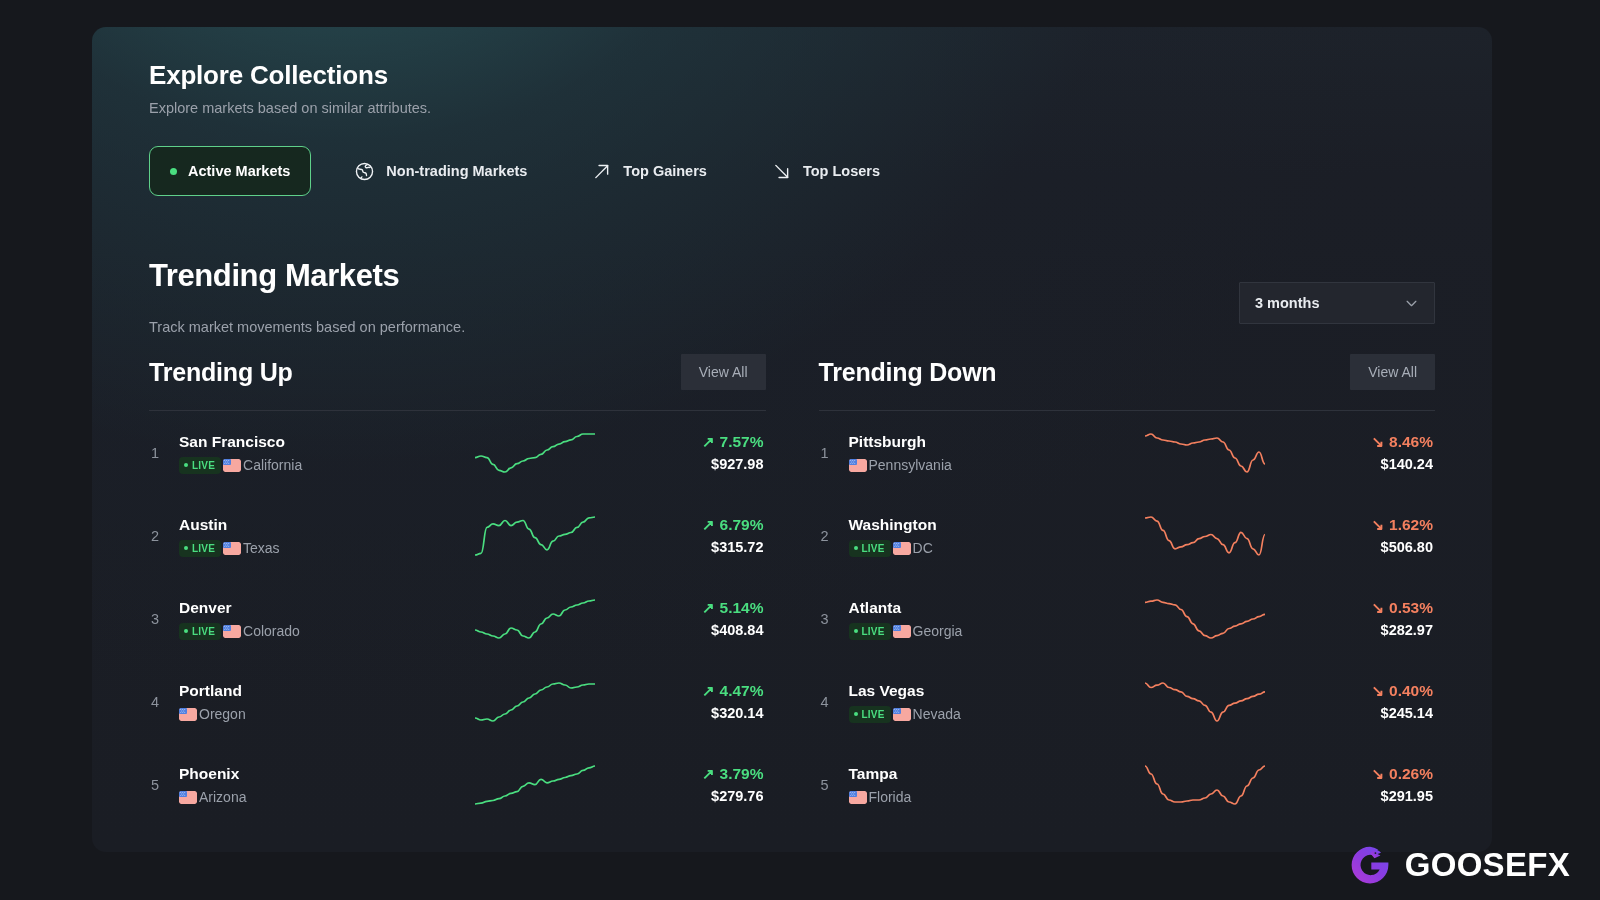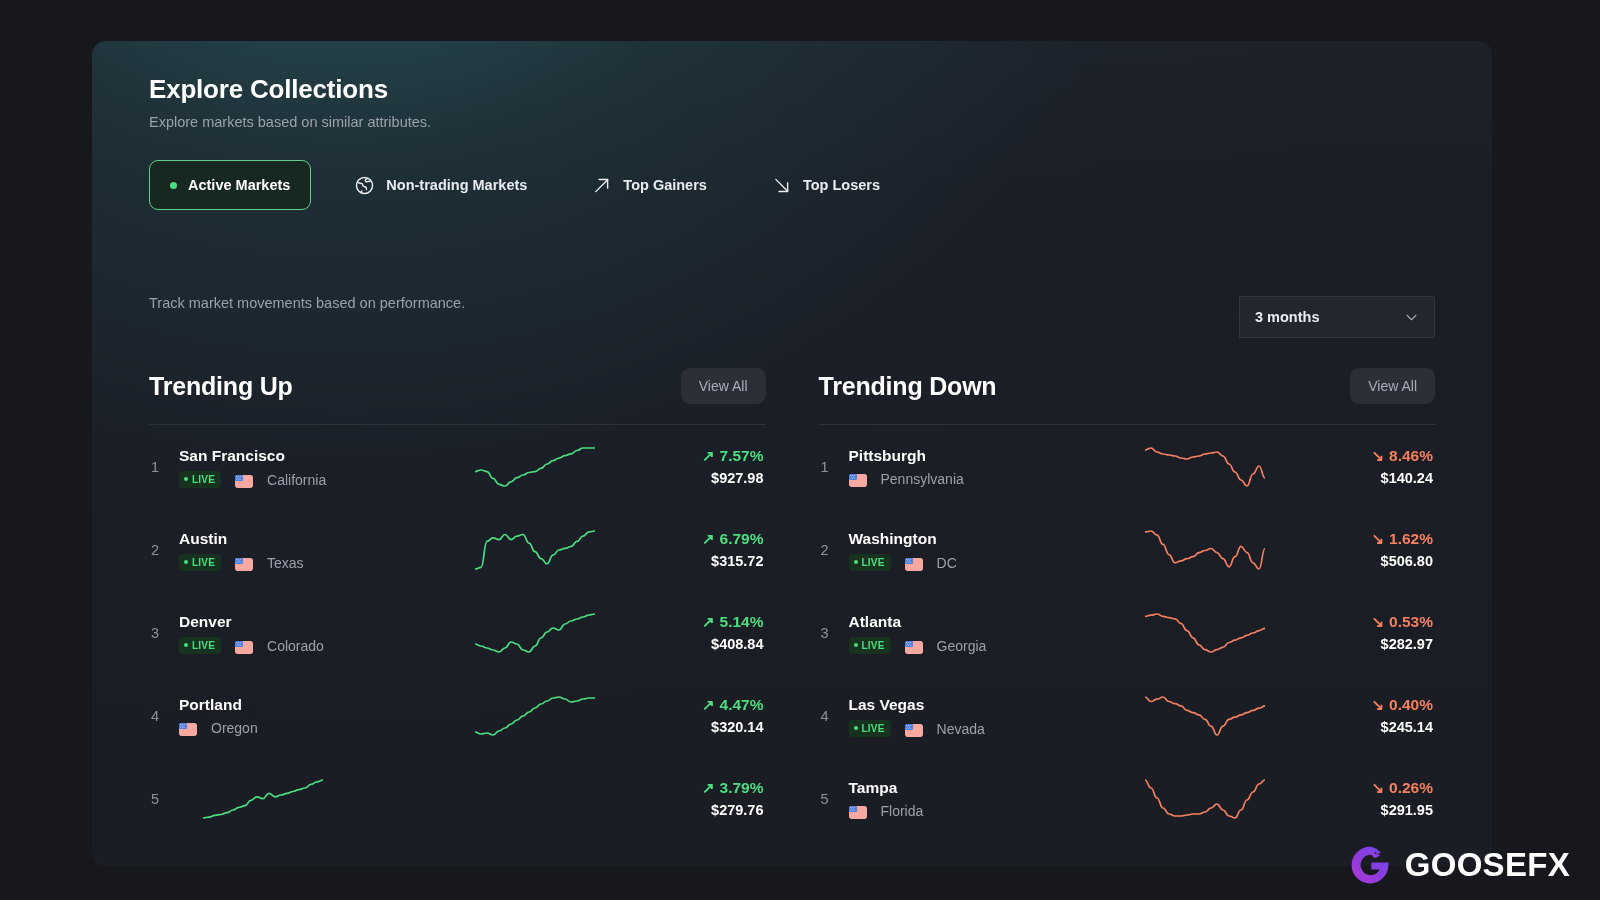--- a/index.html
+++ b/index.html
@@ -7,21 +7,21 @@
     width: 1600px; height: 900px;
     background: #16181d;
     font-family: "Liberation Sans", sans-serif;
     overflow: hidden;
   }
   #root { position: relative; width: 1600px; height: 900px; }
 
   
   .card {
     position: absolute;
-    left: 92px; top: 41px;
+    left: 92px; top: 27px;
     width: 1400px; height: 825px;
     border-radius: 14px;
     background:
       radial-gradient(110% 150% at 18% -25%, rgba(44,92,96,0.95) 0%, rgba(33,62,70,0.55) 26%, rgba(27,35,46,0.22) 52%, rgba(26,29,38,0.0) 72%),
       linear-gradient(180deg, #1d222a 0%, #1b1e26 18%, #1a1d24 100%);
     overflow: hidden;
   }
   .card-inner { position: relative; width: 100%; height: 100%; }
 
   
@@ -95,40 +95,40 @@
   .col-title {
     font-size: 25px; font-weight: bold; color: #ffffff; letter-spacing: -0.2px; text-align: center;
   }
   .view-all {
     background: #2b2f38;
     border: none;
     color: #a8aeb8;
     font-size: 14px;
     font-family: "Liberation Sans", sans-serif;
     padding: 10px 18px;
-    border-radius: 9px;
+    border-radius: 1px;
     cursor: pointer;
   }
   .col-rule { height: 1px; background: #2e323b; margin-top: 11px; }
 
   
   .row {
     display: flex; align-items: center;
     height: 83px;
   }
   .rank {
     width: 30px; flex: none;
     font-size: 14.5px; color: #8d939d; text-align: left; padding-left: 2px;
   }
   .meta { width: 272px; flex: none; }
   .mkt-name {
     font-size: 15.5px; font-weight: bold; color: #ffffff; line-height: 20px;
   }
   .meta-sub {
-    margin-top: 5px; display: flex; align-items: flex-end; gap: 14px;
+    margin-top: 5px; display: flex; align-items: center; gap: 2px;
   }
   .live {
     display: inline-flex; align-items: center; gap: 4px;
     background: #17331f;
     border-radius: 4px;
     padding: 2px 6px 2px 5px;
     height: 17px;
   }
   .live-dot { width: 4px; height: 4px; border-radius: 50%; background: #4ade80; }
   .live-txt { font-size: 10px; font-weight: bold; color: #4ade80; letter-spacing: 0.2px; }
@@ -203,20 +203,21 @@
       <div class="tab">
         <svg class="tab-ico" viewBox="0 0 24 24" fill="none" stroke="#eef1f4" stroke-width="1.6" stroke-linecap="round" stroke-linejoin="round">
           <path d="M5.5 5 19 18.5"></path>
           <path d="M19 8.8V18.8H9.2"></path>
         </svg>
         <span class="tab-label">Top Losers</span>
       </div>
     </div>
 
     <div class="tm">
+      <div class="tm-title">Trending Markets</div>
       <div class="tm-sub">Track market movements based on performance.</div>
     </div>
 
     <div class="range-select">
       <span class="val">3 months</span>
       <svg class="chev" viewBox="0 0 24 24" fill="none" stroke="#9ba1ab" stroke-width="2" stroke-linecap="round" stroke-linejoin="round">
         <path d="M5 8.5 12 15.5 19 8.5"></path>
       </svg>
     </div>
 
@@ -376,20 +377,40 @@
       <div class="vals">
         <div class="pct up">
           <span class="arrow">↗</span>
           <span>4.47%</span>
         </div>
         <div class="price">$320.14</div>
       </div>
               </div>
               <div class="row">
       <div class="rank">5</div>
+      <div class="meta">
+        <div class="mkt-name">Phoenix</div>
+        <div class="meta-sub">
+          <svg class="flag" viewBox="0 0 18 13">
+  <rect x="0" y="0" width="18" height="13" rx="2" fill="#f7a8a0"></rect>
+  <rect x="0" y="0" width="8" height="6" rx="1" fill="#4f7fe0"></rect>
+  <g fill="#ffffff">
+    <circle cx="1.8" cy="1.5" r="0.45"></circle>
+                        <circle cx="3.8" cy="1.5" r="0.45"></circle>
+                        <circle cx="5.8" cy="1.5" r="0.45"></circle>
+    <circle cx="2.8" cy="3" r="0.45"></circle>
+                        <circle cx="4.8" cy="3" r="0.45"></circle>
+    <circle cx="1.8" cy="4.4" r="0.45"></circle>
+                        <circle cx="3.8" cy="4.4" r="0.45"></circle>
+                        <circle cx="5.8" cy="4.4" r="0.45"></circle>
+  </g>
+</svg>
+          <span class="state">Arizona</span>
+        </div>
+      </div>
       <div class="spark">
         <svg width="120" height="42" viewBox="0 0 120 42" fill="none">
           <path d="M0.0,40.0 C3.0,40.0 3.0,39.1 6.0,39.1 C9.0,39.1 9.0,37.3 12.0,37.3 C15.0,37.3 15.0,36.5 18.0,36.5 C21.0,36.5 21.0,34.7 24.0,34.7 C27.0,34.7 27.0,32.0 30.0,32.0 C33.0,32.0 33.0,29.4 36.0,29.4 C39.0,29.4 39.0,27.6 42.0,27.6 C45.0,27.6 45.0,22.3 48.0,22.3 C51.0,22.3 51.0,18.8 54.0,18.8 C57.0,18.8 57.0,20.6 60.0,20.6 C63.0,20.6 63.0,15.3 66.0,15.3 C69.0,15.3 69.0,18.8 72.0,18.8 C75.0,18.8 75.0,17.0 78.0,17.0 C81.0,17.0 81.0,15.3 84.0,15.3 C87.0,15.3 87.0,13.5 90.0,13.5 C93.0,13.5 93.0,11.7 96.0,11.7 C99.0,11.7 99.0,10.0 102.0,10.0 C105.0,10.0 105.0,6.4 108.0,6.4 C111.0,6.4 111.0,3.8 114.0,3.8 C117.0,3.8 117.0,2.0 120.0,2.0" stroke="#4ade80" stroke-width="1.7" stroke-linecap="round" stroke-linejoin="round" fill="none"></path>
         </svg>
       </div>
       <div class="vals">
         <div class="pct up">
           <span class="arrow">↗</span>
           <span>3.79%</span>
         </div>

